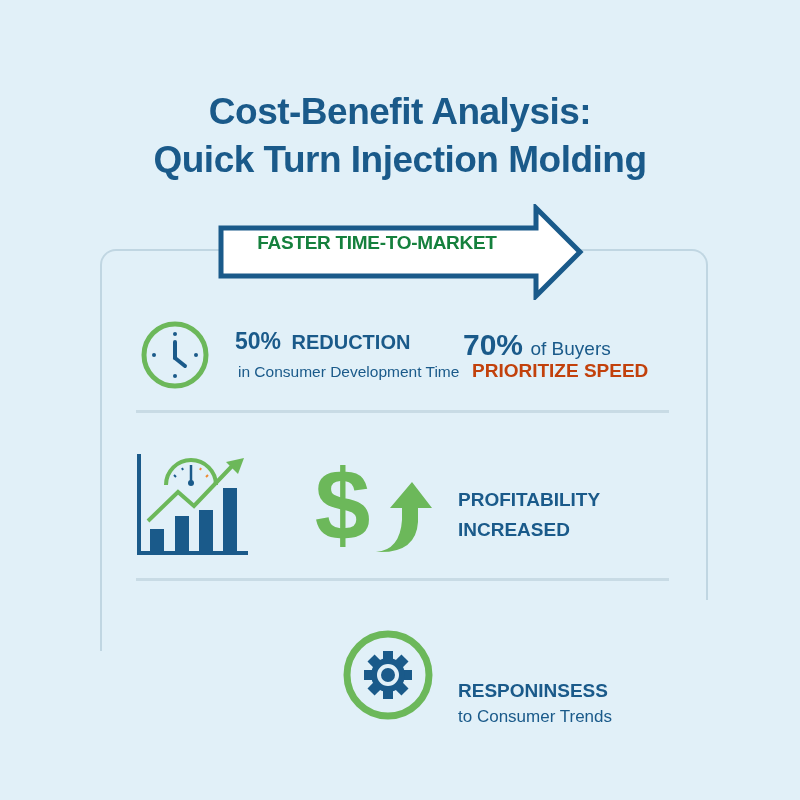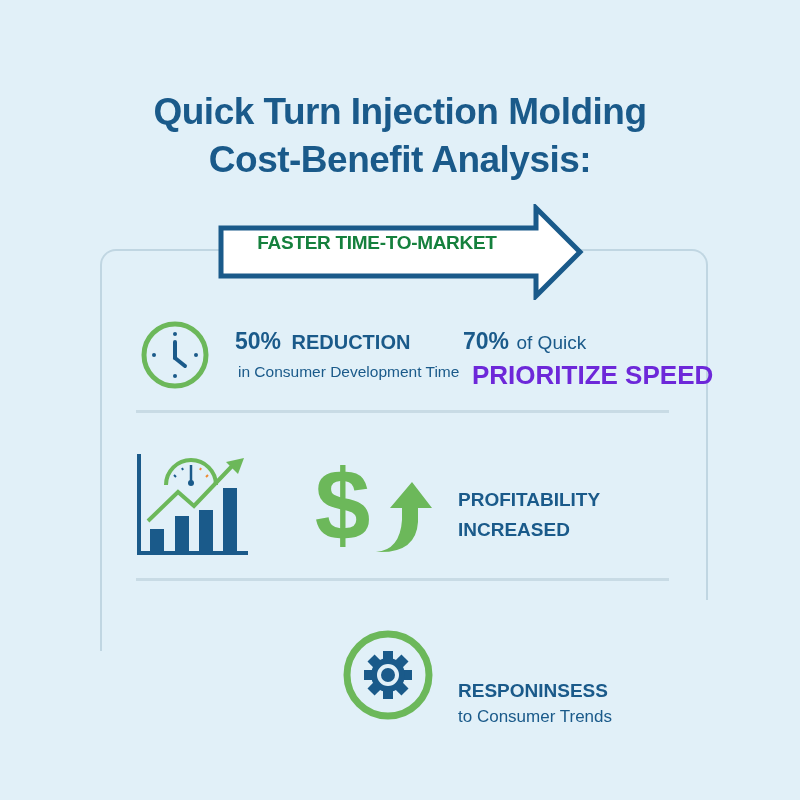--- a/index.html
+++ b/index.html
@@ -25,29 +25,29 @@
       position: absolute; left: 218px; top: 204px; width: 366px; height: 96px;
     }
     .arrow-label {
       position: absolute; left: 222px; top: 232px; width: 310px; text-align: center;
       color: #15803d; font-weight: bold; font-size: 19px; letter-spacing: -0.3px;
     }
     .divider { position: absolute; left: 136px; width: 533px; height: 3px; background: #c8dbe5; }
     .abs { position: absolute; }
     .big { color: #1a5a8a; font-weight: bold; font-size: 22px; }
     .sub { color: #1a5a8a; font-size: 15.5px; }
-    .green { color: #6d28d9; font-weight: bold; font-size: 26px; }
+    .green { color: #c2410c; font-weight: bold; font-size: 19px; }
     .label-lg { color: #1a5a8a; font-weight: bold; font-size: 19px; line-height: 30px; }
   </style>
 </head>
 <body>
 
 <div class="title">
+  <div>Cost-Benefit Analysis:</div>
   <div>Quick Turn Injection Molding</div>
-  <div>Cost-Benefit Analysis:</div>
 </div>
 
 <div class="frame"></div>
 <div class="frame-right-mask"></div>
 
 <svg class="arrow" viewBox="0 0 366 96">
   <polygon points="3,24 318,24 318,4 362,48 318,92 318,72 3,72" fill="#ffffff" stroke="#1a5a8a" stroke-width="5" stroke-linejoin="miter"></polygon>
 </svg>
 <div class="arrow-label">FASTER TIME-TO-MARKET</div>
 
@@ -61,22 +61,22 @@
   <line x1="35" y1="38" x2="45" y2="46" stroke="#1a5a8a" stroke-width="4" stroke-linecap="round"></line>
 </svg>
 
 <div class="abs" style="left:235px;top:328px;">
   <span class="big" style="font-size:23px;">50%</span>
   <span class="big" style="font-size:20px;margin-left:6px;">REDUCTION</span>
 </div>
 <div class="abs sub" style="left:238px;top:363px;">in Consumer Development Time</div>
 
 <div class="abs" style="left:463px;top:328px;">
-  <span class="big" style="font-size:23px;margin-top:24px;">70%</span>
-  <span class="big" style="font-size:19px;font-weight:normal;margin-left:3px;">of Quick</span>
+  <span class="big" style="font-size:30px;margin-top:24px;">70%</span>
+  <span class="big" style="font-size:19px;font-weight:normal;margin-left:3px;">of Buyers</span>
 </div>
 <div class="abs green" style="left:472px;top:360px;">PRIORITIZE SPEED</div>
 
 <div class="divider" style="top:410px;"></div>
 
 <svg class="abs" style="left:136px;top:450px;" width="116" height="110" viewBox="0 0 116 110">
   <line x1="3" y1="4" x2="3" y2="103" stroke="#1a5a8a" stroke-width="4"></line>
   <line x1="1" y1="103" x2="112" y2="103" stroke="#1a5a8a" stroke-width="4"></line>
   <rect x="14" y="79" width="14" height="22" fill="#1a5a8a"></rect>
   <rect x="39" y="66" width="14" height="35" fill="#1a5a8a"></rect>

